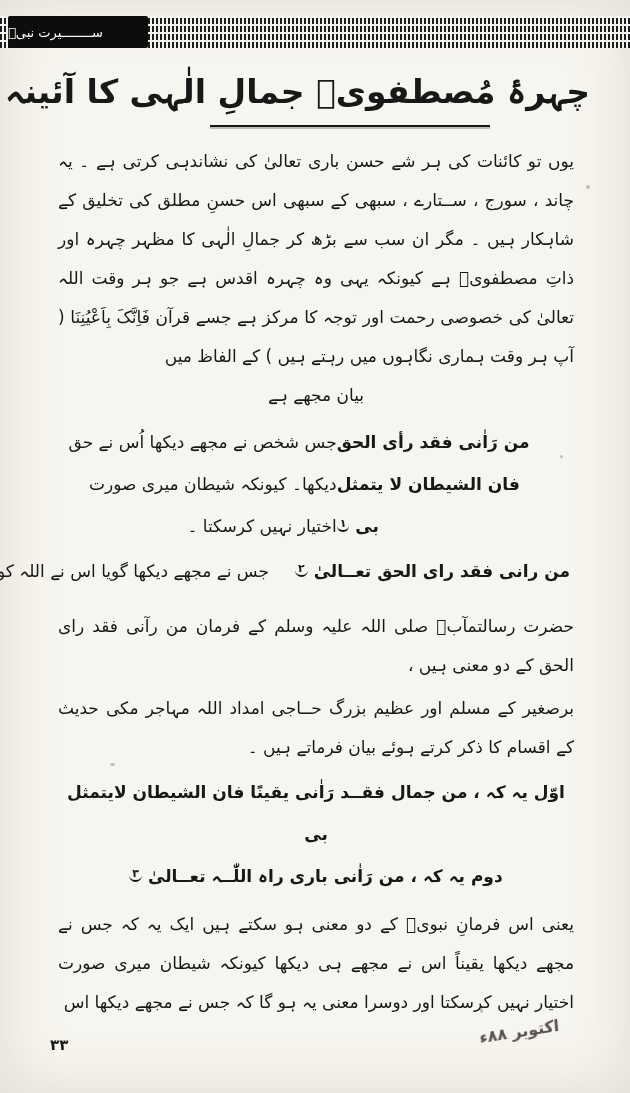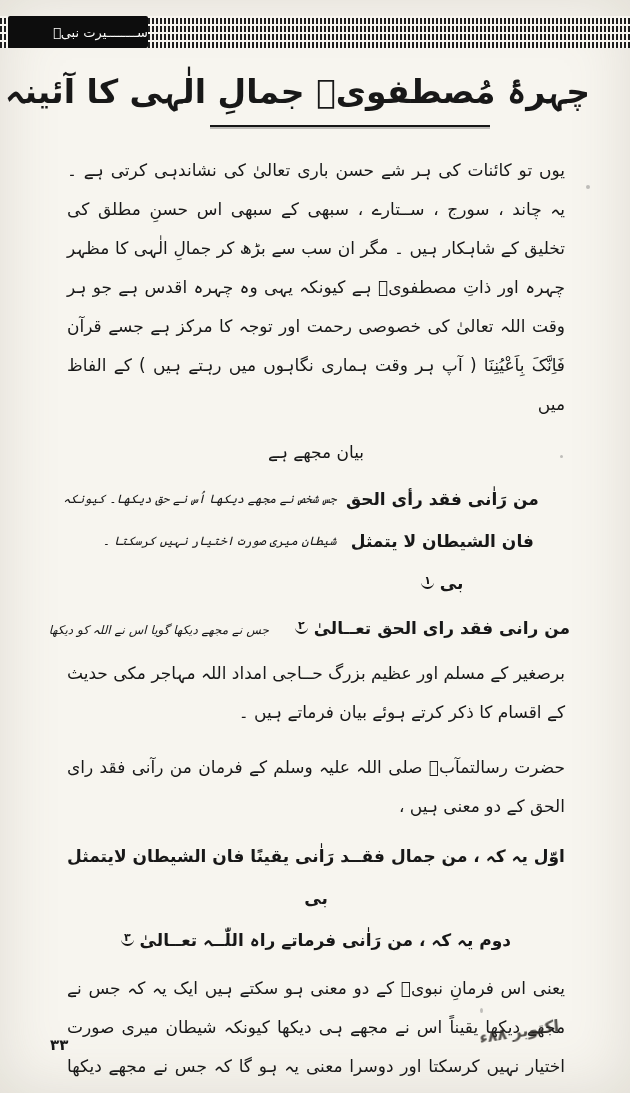--- a/index.html
+++ b/index.html
@@ -18,21 +18,21 @@
   .header-band{position:absolute;top:16px;left:0;right:0;height:32px;}
   .band-pattern{
     position:absolute;top:0;left:0;right:0;height:32px;
     background:
       repeating-linear-gradient(0deg, rgba(247,245,239,0) 0 6px, #f7f5ef 6px 8px),
       repeating-linear-gradient(90deg, #1d1d1d 0 2px, #f7f5ef 2px 4px);
   }
   .band-label{
     position:absolute;top:0;right:482px;left:8px;height:32px;
     background:#0d0d0d;color:#fdfdfb;
-    display:flex;align-items:center;justify-content:flex-start;
+    display:flex;align-items:center;justify-content:flex-end;
     font-size:13px;letter-spacing:.5px;
     border-radius:2px;
     z-index:2;
   }
   
   .title{
     margin:66px 40px 0 60px;
     text-align:center;
     font-size:33px;
     font-weight:bold;
@@ -40,34 +40,34 @@
     white-space:nowrap;
   }
   .title-rule{
     height:2px;background:#161616;
     width:280px;margin:6px 140px 0 auto;
     box-shadow:0 2px 0 rgba(20,20,20,.25);
   }
   
   .content{position:absolute;top:142px;right:56px;left:58px;}
   .para{
-    margin:9px;font-size:17px;line-height:39px;
+    margin:0;font-size:17px;line-height:39px;
     text-align:justify;text-justify:inter-word;
   }
   .center-line{margin:0;font-size:17px;line-height:39px;text-align:center;}
   .indent{text-indent:16px;margin-top:14px;}
   .q-block{display:flex;direction:rtl;margin-top:6px;}
   .q-arabic{
     flex:0 0 46%;
     font-weight:bold;font-size:17px;line-height:42px;
-    text-align:center;padding-right:26px;box-sizing:border-box;
+    text-align:left;padding-right:26px;box-sizing:border-box;
   }
   .q-urdu{
     flex:1 1 54%;
-    font-size:12px;line-height:42px;font-style:italic;
+    font-size:17px;line-height:42px;
   }
   .q-row{display:flex;direction:rtl;margin-top:4px;align-items:baseline;}
   .q-row .q-arabic{flex:0 0 auto;padding-right:4px;line-height:40px;}
   .q-row .q-urdu{flex:0 0 auto;margin-right:26px;line-height:40px;}
   .q-center{
     margin-top:4px;text-align:center;font-weight:bold;
     font-size:17px;line-height:42px;
   }
   .fn-marker{
     display:inline-block;
@@ -124,28 +124,28 @@
 
 
     <div class="q-row">
       <div class="q-arabic">
         <span>من رانی فقد رای الحق تعــالیٰ</span>
         <span class="fn-marker">۲</span>
       </div>
       <div class="q-urdu">جس نے مجھے دیکھا گویا اس نے اللہ کو دیکھا</div>
     </div>
 
+    <p class="para" style="margin-top:16px">حضرت رسالتمآبؐ صلی اللہ علیہ وسلم کے فرمان من رآنی فقد رای الحق کے دو معنی ہیں ،</p>
+
     <p class="para" style="margin-top:4px">برصغیر کے مسلم اور عظیم بزرگ حــاجی امداد اللہ مہاجر مکی حدیث کے اقسام کا ذکر کرتے ہوئے بیان فرماتے ہیں ۔</p>
-
-    <p class="para" style="margin-top:16px">حضرت رسالتمآبؐ صلی اللہ علیہ وسلم کے فرمان من رآنی فقد رای الحق کے دو معنی ہیں ،</p>
 
     <div class="q-center">
       <div>اوّل یہ کہ ، من جمال فقــد رَاٰنی یقینًا فان الشیطان لایتمثل بی</div>
       <div>
-        <span>دوم یہ کہ ، من رَاٰنی فرماتے راہ اللّٰــہ تعــالیٰ</span>
+        <span>دوم یہ کہ ، من رَاٰنی باری راہ اللّٰــہ تعــالیٰ</span>
         <span class="fn-marker">۳</span>
       </div>
     </div>
 
     <p class="para" style="margin-top:8px">یعنی اس فرمانِ نبویؐ کے دو معنی ہو سکتے ہیں ایک یہ کہ جس نے مجھے دیکھا یقیناً اس نے مجھے ہی دیکھا کیونکہ شیطان میری صورت اختیار نہیں کرسکتا اور دوسرا معنی یہ ہو گا کہ جس نے مجھے دیکھا اس</p>
 
   </div>
 
   <div class="page-number">۳۳</div>
   <div class="date-stamp">اکتوبر ۸۸ء</div>

